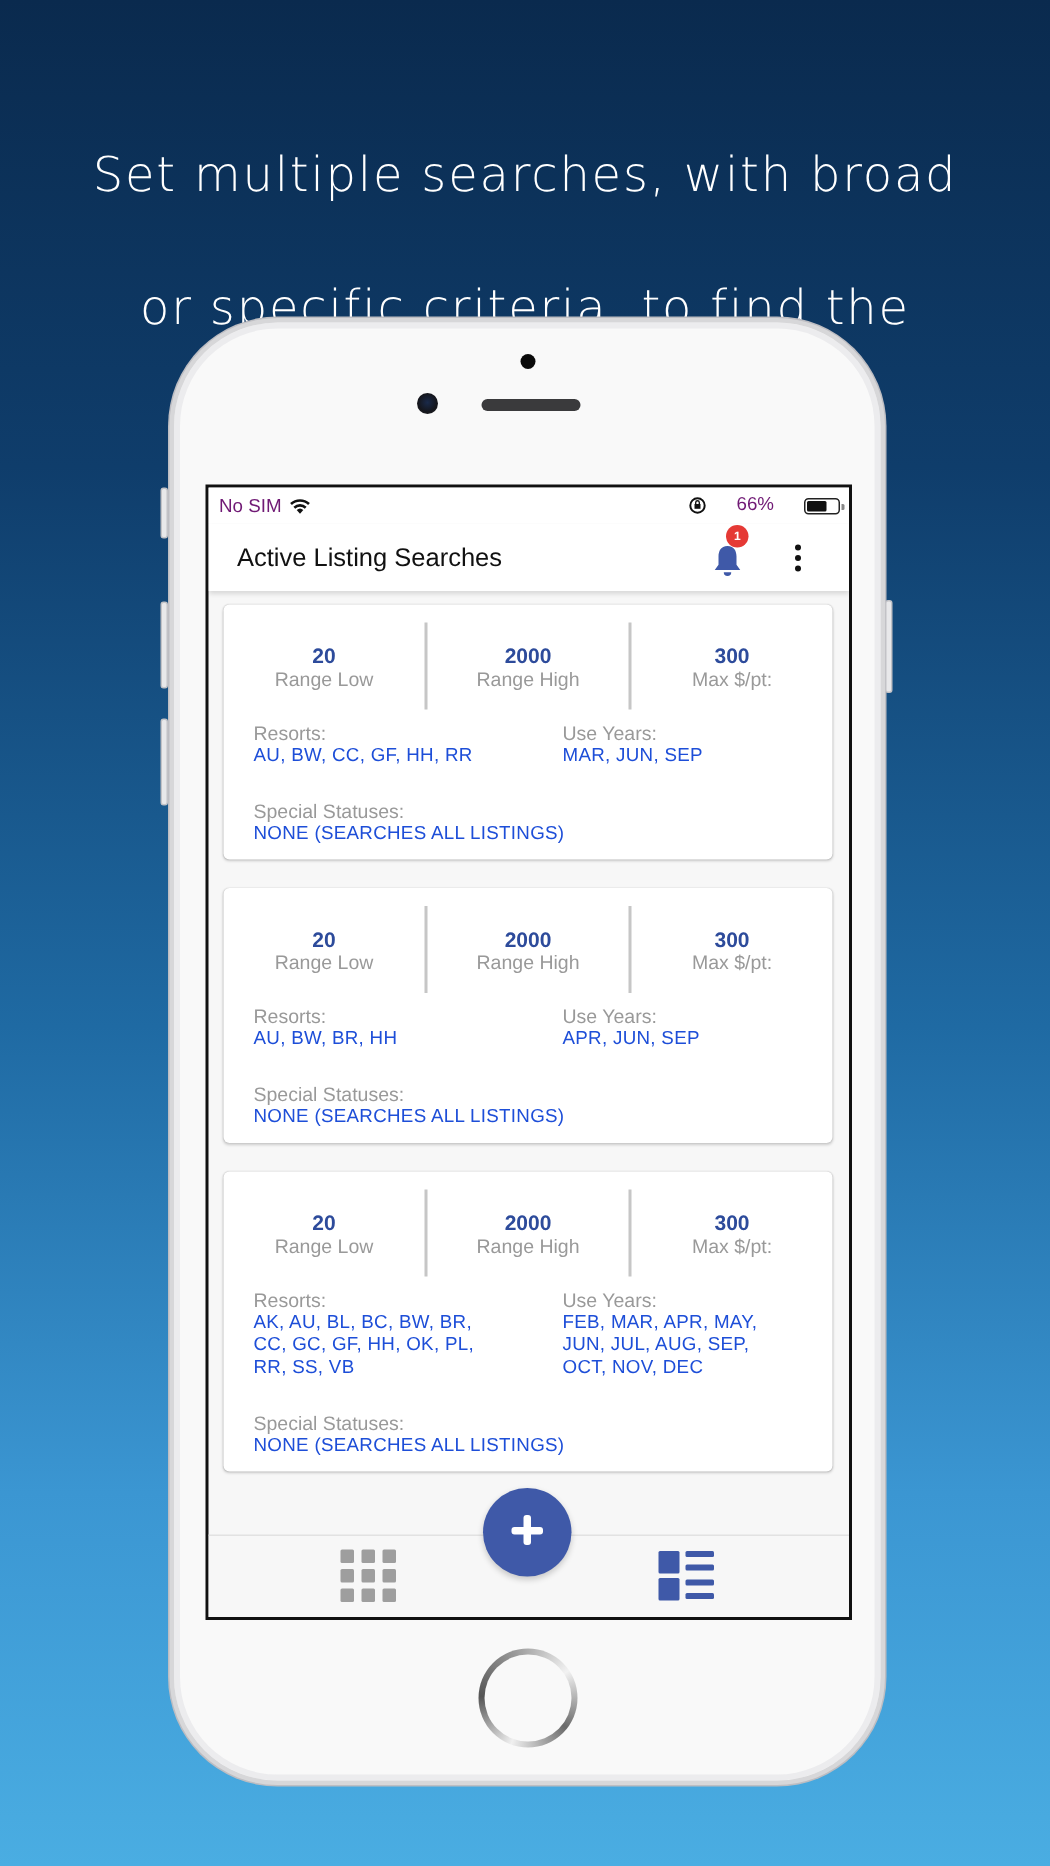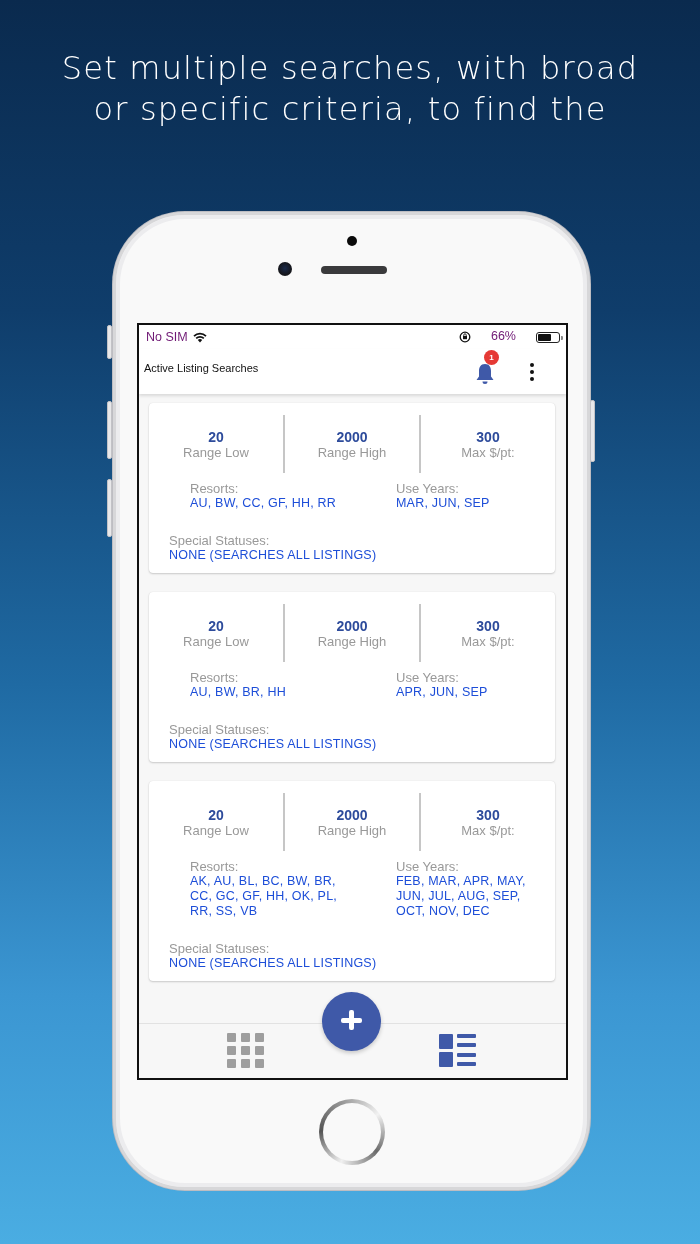--- a/index.html
+++ b/index.html
@@ -9,21 +9,21 @@
       background: linear-gradient(180deg, #0a2a4e 0%, #0f3d6b 25%, #1f6aa3 55%, #3b96d2 80%, #4aade2 100%);
       font-family: "Liberation Sans", sans-serif;
     }
     .headline {
       position: absolute; left: 0; top: 48px; width: 700px;
       text-align: center; color: #ffffff;
       font-family: "DejaVu Sans", sans-serif;
       font-size: 32px; line-height: 41px; letter-spacing: 1.2px;
       font-weight: 300;
     }
-    .headline span { display: block; }
+    .headline span { display: block; margin-top: 48px; }
 
     
     .phone {
       position: absolute; left: 113px; top: 212px; width: 477px; height: 978px;
       border-radius: 72px;
       background: #f9f9f9;
       border: 3px solid #d7d7d9;
       box-shadow: 0 0 0 1px #bdbdc2, inset 0 0 0 4px #ececee;
     }
     .side-btn {
@@ -71,21 +71,21 @@
     .battery::after {
       content: ""; position: absolute; right: -4px; top: 3px; width: 2px; height: 4px;
       background: #888; border-radius: 0 1px 1px 0;
     }
 
     .app-bar {
       position: absolute; left: 0; top: 24px; width: 100%; height: 45px;
       background: #ffffff; box-shadow: 0 2px 3px rgba(0,0,0,0.12);
       z-index: 2;
     }
-    .app-title { position: absolute; left: 5px; top: 13px; font-size: 11px; color: #111; }
+    .app-title { position: absolute; left: 19px; top: 13px; font-size: 17px; color: #111; }
     .bell {
       position: absolute; left: 334px; top: 12px; width: 24px; height: 26px; cursor: pointer;
     }
     .badge {
       position: absolute; left: 345px; top: 1px; width: 15px; height: 15px; border-radius: 50%;
       background: #e53935; color: #fff; font-size: 8px; line-height: 15px; text-align: center; font-weight: 700;
     }
     .kebab { position: absolute; left: 388px; top: 13px; width: 10px; height: 22px; cursor: pointer; }
     .kebab i { display: block; width: 4px; height: 4px; border-radius: 50%; background: #111; margin: 1px auto 3px; }
 
@@ -94,21 +94,21 @@
     .card {
       background: #ffffff; border-radius: 4px;
       box-shadow: 0 1px 2px rgba(0,0,0,0.18), 0 0 1px rgba(0,0,0,0.12);
       padding: 12px 20px 10px 20px; margin-bottom: 19px; cursor: pointer;
     }
     .stats { display: flex; height: 58px; margin: 0 -20px; }
     .stat { flex: 1; text-align: center; padding-top: 14px; }
     .stat + .stat { border-left: 2px solid #c6c6c6; }
     .stat-value { font-size: 14px; font-weight: 700; color: #2d4b9b; line-height: 16px; }
     .stat-label { font-size: 13px; color: #999; line-height: 16px; }
-    .criteria { display: flex; margin-top: 8px; margin-left: 21px; }
+    .criteria { display: flex; margin-top: 8px; }
     .crit-col { flex: 0 0 206px; }
     .crit-col.right { flex: 1; }
     .crit-label { font-size: 13px; color: #999; line-height: 15px; }
     .crit-value { font-size: 12.5px; color: #1d4ed8; line-height: 15px; letter-spacing: 0.2px; }
     .special { margin-top: 22px; }
 
     
     .bottom-nav {
       position: absolute; left: 0; top: 698px; width: 100%; height: 57px;
       border-top: 1px solid #e2e2e2; background: #f7f7f7;

